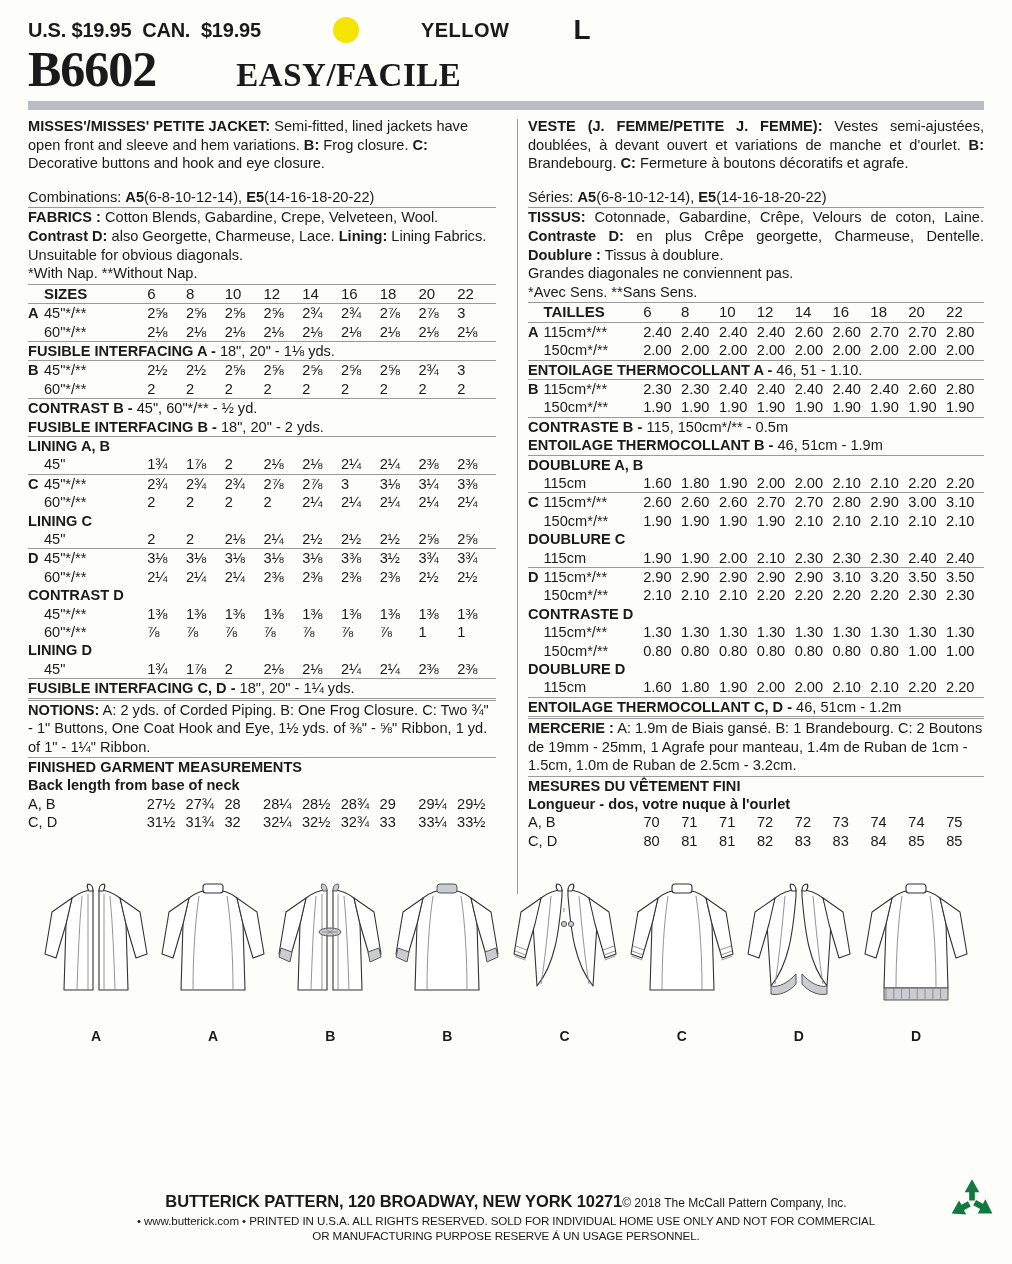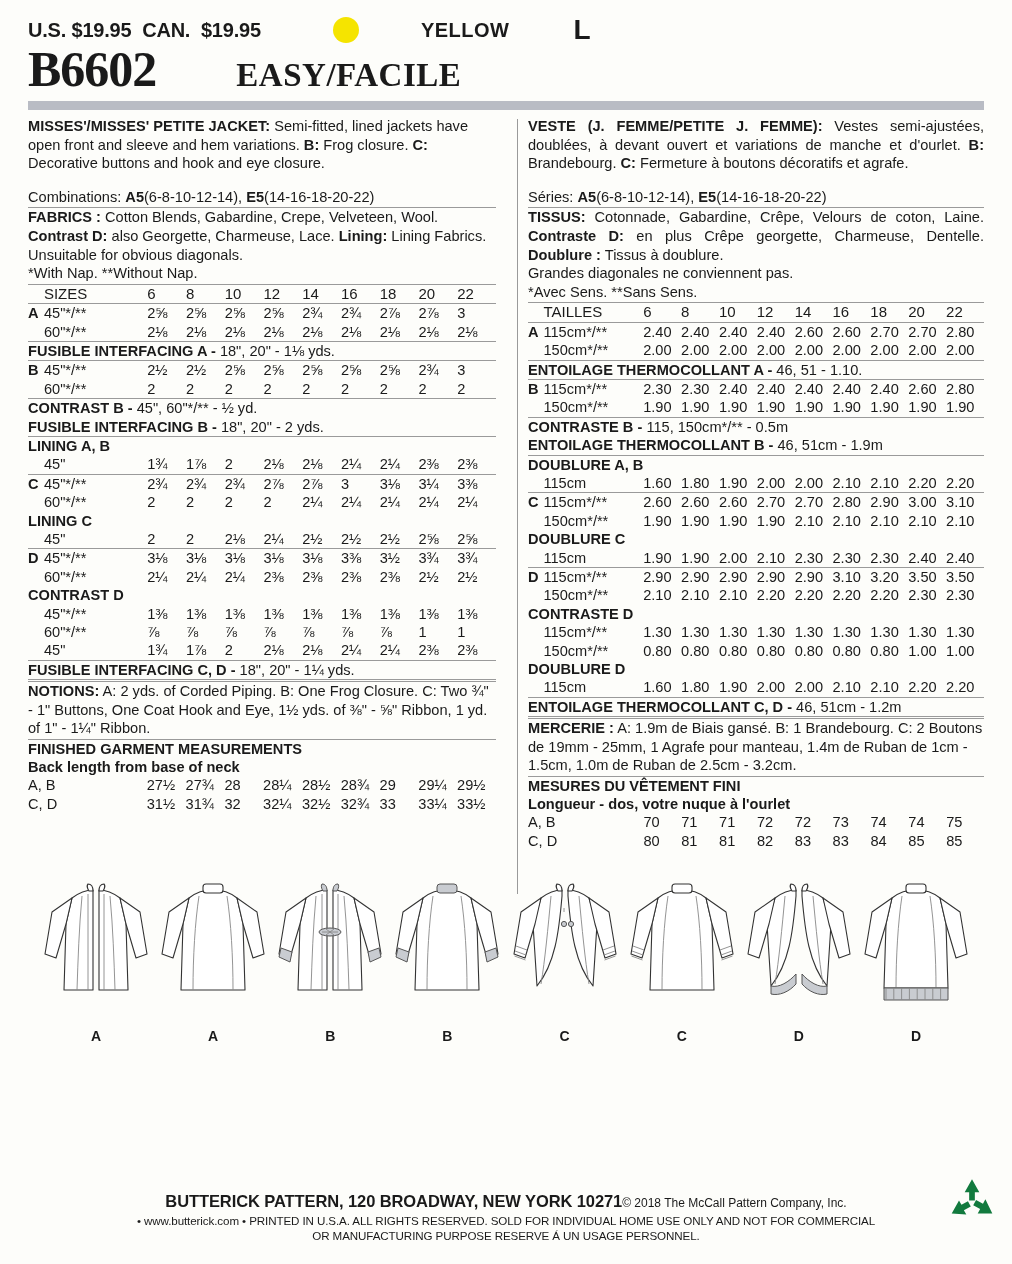--- a/index.html
+++ b/index.html
@@ -57,21 +57,21 @@
 
   .rule { border-top: 1px solid #9a9a9a; margin: 1px 0 0 0; }
 
   
   table.yd { width: 100%; border-collapse: collapse; font-size: 14.6px; }
   table.yd td { padding: 0; line-height: 18.4px; white-space: nowrap; vertical-align: bottom; }
   td.lab { width: 16px; font-weight: bold; }
   td.wid { width: 104px; }
   td.num { width: 39px; text-align: left; }
   .hdr td { font-size: 15px; }
-  .hdr td.lab, .hdr td.wid { font-weight: normal; }
+  .hdr td.lab, .hdr td.wid { font-weight: bold; }
   .hdr td.wid { font-size: 15px; }
   .rowline td { border-bottom: 1px solid #9a9a9a; }
   .section-row td { font-weight: bold; padding-top: 0px; }
   .fullrow td { font-size: 14.6px; }
 
   .note { font-size: 14.6px; line-height: 18.4px; }
   .note b { font-weight: bold; }
 
   
   .draw-area { position: relative; margin-top: 22px; height: 180px; }
@@ -305,20 +305,23 @@
               <td class="wid">60"*/**</td>
               <td class="num">⅞</td>
               <td class="num">⅞</td>
               <td class="num">⅞</td>
               <td class="num">⅞</td>
               <td class="num">⅞</td>
               <td class="num">⅞</td>
               <td class="num">⅞</td>
               <td class="num">1</td>
               <td class="num">1</td>
+            </tr>
+            <tr class="section-row">
+              <td colspan="11">LINING D</td>
             </tr>
             <tr class="rowline">
               <td class="lab"></td>
               <td class="wid">45"</td>
               <td class="num">1¾</td>
               <td class="num">1⅞</td>
               <td class="num">2</td>
               <td class="num">2⅛</td>
               <td class="num">2⅛</td>
               <td class="num">2¼</td>

